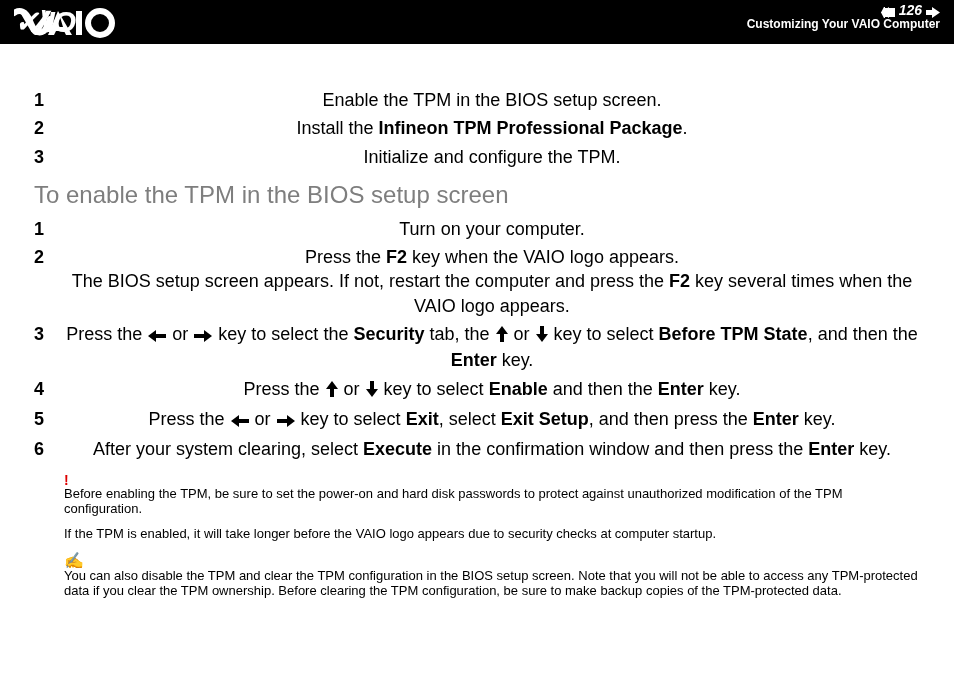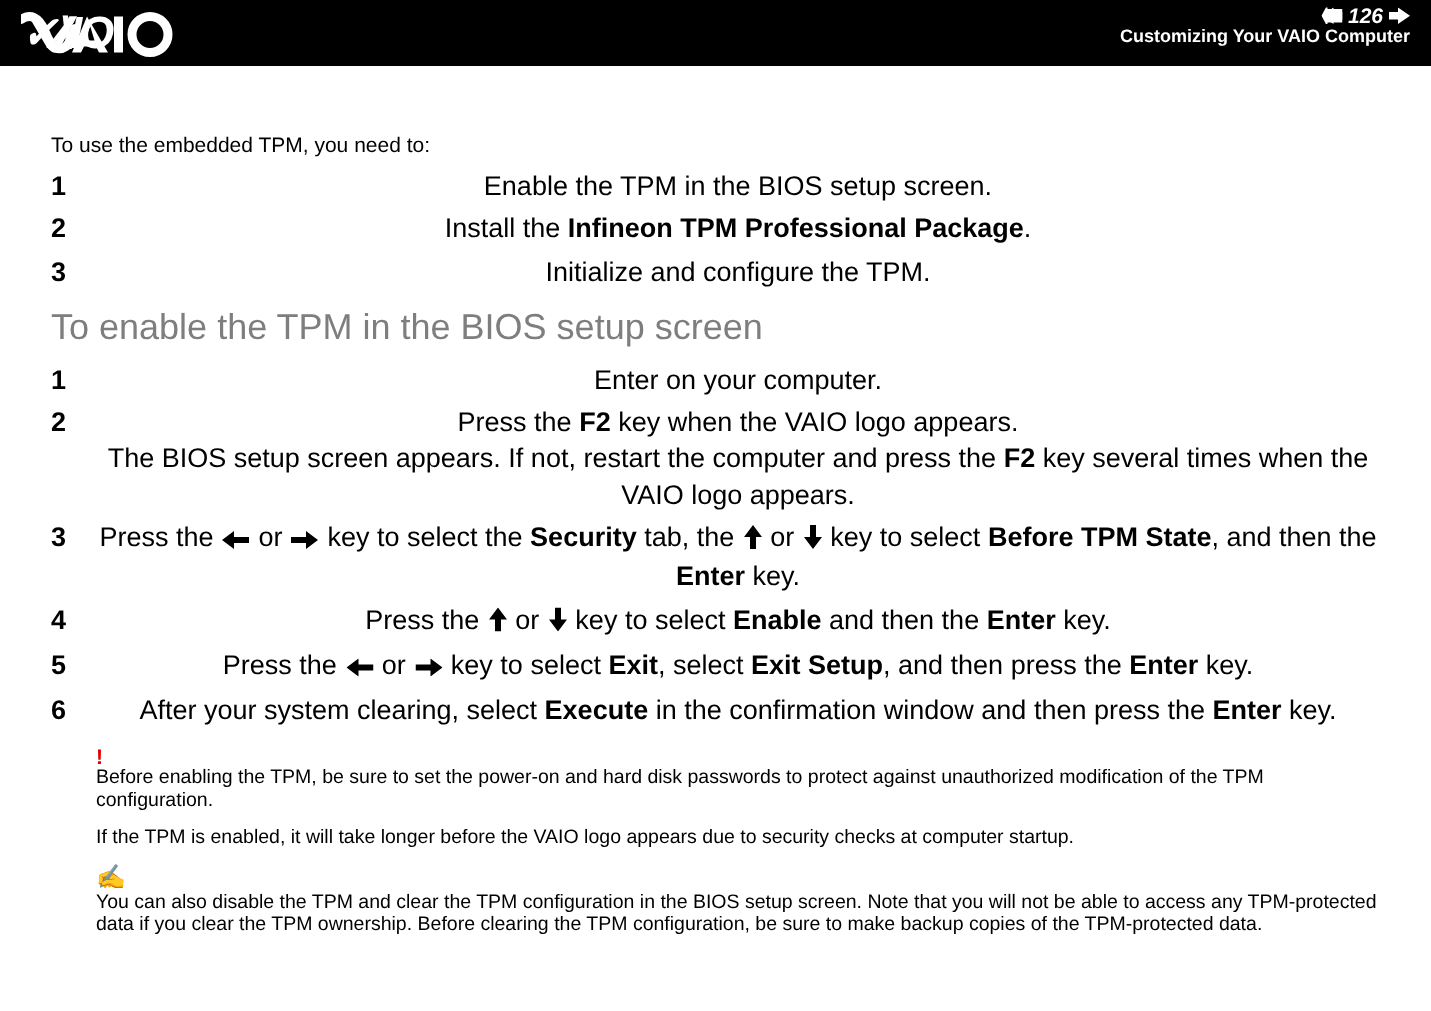--- a/index.html
+++ b/index.html
@@ -26,21 +26,21 @@
   }
   .header-right {
     position: absolute;
     right: 14px;
     top: 3px;
     text-align: right;
     line-height: 1.1;
   }
   .page-nav {
     display: flex;
-    align-items: center;
+    align-items: flex-end;
     justify-content: flex-end;
     gap: 4px;
   }
   .page-nav .pagenum {
     font-weight: bold;
     font-style: italic;
     font-size: 14px;
   }
   .page-nav .arrow svg { display:block; }
   .section-label {
@@ -146,32 +146,31 @@
         <svg width="14" height="11">
             <polygon points="0,3 6,3 6,0 14,5.5 6,11 6,8 0,8" fill="#fff"></polygon>
           </svg>
       </span>
     </div>
     <div class="section-label">Customizing Your VAIO Computer</div>
   </div>
 </div>
 
 <div class="content">
-  <p class="intro">To use the embedded TPM, you need to:</p>
 
   <ol class="steps">
     <li><span>Enable the TPM in the BIOS setup screen.</span></li>
     <li><span>Install the </span><b>Infineon TPM Professional Package</b><span>.</span></li>
     <li><span>Initialize and configure the TPM.</span></li>
   </ol>
 
   <h2 class="subhead">To enable the TPM in the BIOS setup screen</h2>
 
   <ol class="steps">
-    <li><span>Enter on your computer.</span></li>
+    <li><span>Turn on your computer.</span></li>
     <li>
       <span>Press the </span><b>F2</b><span> key when the VAIO logo appears.</span><br>
       <span>The BIOS setup screen appears. If not, restart the computer and press the </span><b>F2</b><span> key several times when the VAIO logo appears.</span>
     </li>
     <li>
       <span>Press the </span><span class="key-arrow"><svg width="18" height="12">
             <polygon points="0,6 8,0 8,4 18,4 18,8 8,8 8,12" fill="#000"></polygon>
           </svg></span><span> or </span><span class="key-arrow"><svg width="18" height="12">
             <polygon points="18,6 10,0 10,4 0,4 0,8 10,8 10,12" fill="#000"></polygon>
           </svg></span><span> key to select the </span><b>Security</b><span> tab, the </span><span class="key-arrow"><svg width="12" height="16">

